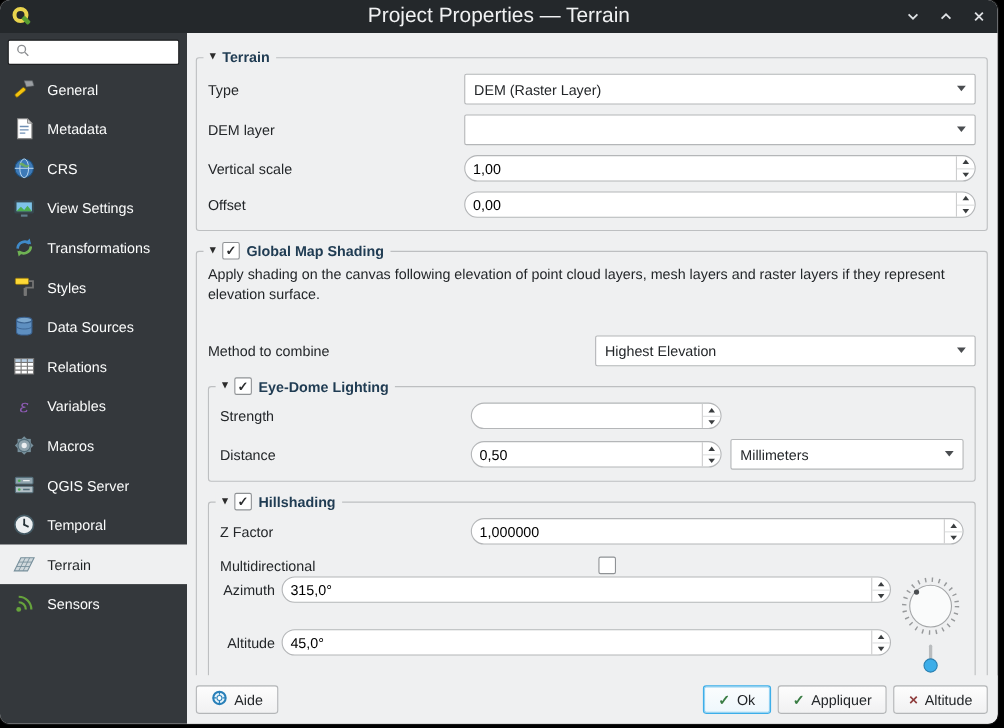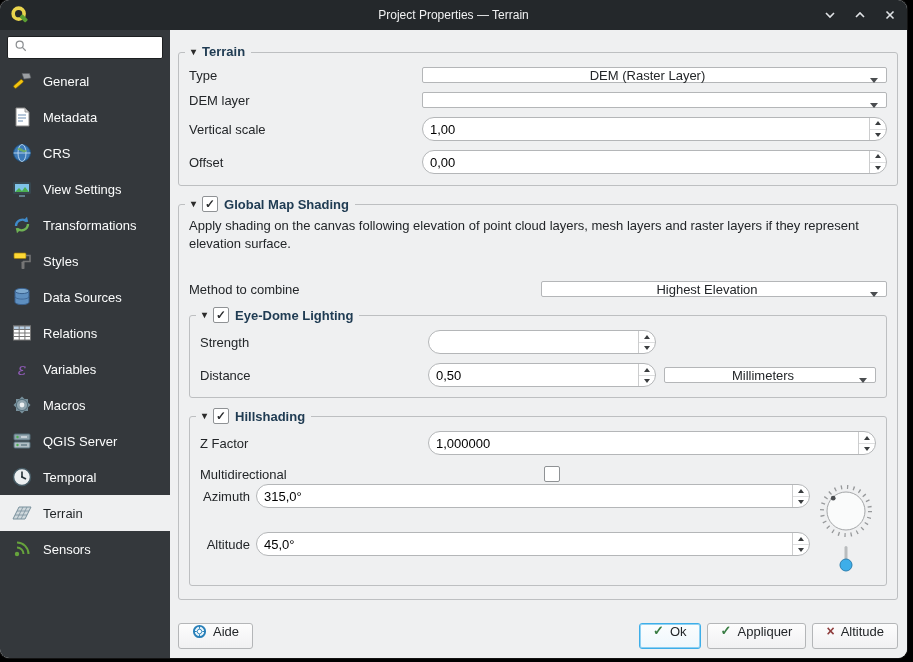--- a/index.html
+++ b/index.html
@@ -2,21 +2,21 @@
 <html><head>
 <meta charset="utf-8">
 <style>
   * { box-sizing: border-box; }
   html,body { margin:0; padding:0; width:913px; height:662px; background:#000; font-family:"Liberation Sans", sans-serif; }
   .window { position:absolute; left:0; top:0; width:907px; height:658px; background:#eff0f1; border-radius:9px; overflow:hidden; box-shadow:0 0 0 1px #141414; font-size:13px; color:#232629; }
 
   
   .titlebar { position:absolute; left:0; top:0; right:0; height:30px; background:#24282b; display:flex; align-items:center; padding:0 10px; }
   .tb-logo { width:20px; height:20px; display:flex; align-items:center; }
-  .tb-title { position:absolute; left:50%; transform:translateX(-50%); color:#f0f1f2; font-size:12px; white-space:nowrap; }
+  .tb-title { position:absolute; left:50%; transform:translateX(-50%); color:#f0f1f2; font-size:19px; white-space:nowrap; }
   .tb-controls { margin-left:auto; display:flex; align-items:center; gap:16px; }
   .tb-btn { width:14px; height:14px; display:flex; align-items:center; justify-content:center; }
 
   
   .sidebar { position:absolute; left:0; top:30px; width:170px; bottom:0; background:#34383c; }
   .search { position:absolute; left:7px; top:6px; width:156px; height:23px; background:#fff; border:1px solid #1d1f21; border-radius:2px; display:flex; align-items:center; gap:5px; padding:0 6px; }
   .search input { border:none; outline:none; flex:1; min-width:0; font:13px "Liberation Sans",sans-serif; background:transparent; }
   .nav { position:absolute; top:33px; left:0; right:0; }
   .nav-item { height:36px; display:flex; align-items:center; gap:10px; padding-left:11px; color:#fbfcfc; }
   .nav-item.selected { background:#eff0f1; color:#1e2225; }
@@ -36,21 +36,21 @@
   .frow.first { margin-top:4px; }
   .flabel { flex:none; }
   .lw-terrain { width:233px; }
   .lw-eye { width:228px; }
   .lw-method { width:352px; }
   .lw-multi { width:344px; }
 
   .gdesc { margin:2px 0 0; max-width:695px; line-height:1.4; }
 
   
-  .combo { height:16px; background:#fff; border:1px solid #b4b6b8; border-radius:2px; display:flex; align-items:center; padding:0 22px 0 8px; position:relative; flex:1; min-width:0;justify-content:center; }
+  .combo { height:28px; background:#fff; border:1px solid #b4b6b8; border-radius:2px; display:flex; align-items:center; padding:0 22px 0 8px; position:relative; flex:1; min-width:0; }
   .combo-arrow { position:absolute; right:8px; top:10px; width:0; height:0; border-left:4px solid transparent; border-right:4px solid transparent; border-top:5px solid #4a4d50; }
   .combo-text { white-space:nowrap; overflow:hidden; }
 
   .spin { height:24px; background:#fff; border:1px solid #b4b6b8; border-radius:12px; display:flex; align-items:center; position:relative; padding:0 20px 0 2px; flex:1; min-width:0; }
   .spin input { border:none; outline:none; width:100%; min-width:0; font:13px "Liberation Sans",sans-serif; background:transparent; padding:0 0 0 5px; }
   .spin-btns { position:absolute; right:0; top:0; bottom:0; width:17px; border-left:1px solid #cccdce; display:flex; flex-direction:column; }
   .spin-up, .spin-down { flex:1; display:flex; align-items:center; justify-content:center; }
   .spin-up { border-bottom:1px solid #dddedf; }
   .tri-up { width:0; height:0; border-left:3.5px solid transparent; border-right:3.5px solid transparent; border-bottom:4.5px solid #3a3d3f; }
   .tri-down { width:0; height:0; border-left:3.5px solid transparent; border-right:3.5px solid transparent; border-top:4.5px solid #3a3d3f; }
@@ -63,21 +63,21 @@
   .azalt { display:flex; margin-top:0; }
   .az-left { flex:1; display:flex; flex-direction:column; }
   .az-row { display:flex; align-items:center; }
   .az-row + .az-row { margin-top:24px; }
   .az-label { width:50px; text-align:right; margin-right:6px; flex:none; }
   .az-right { width:60px; margin-left:6px; display:flex; flex-direction:column; align-items:center; gap:3px; }
 
   
   .footer { position:absolute; left:170px; right:0; bottom:0; height:44px; background:#eff0f1; display:flex; align-items:center; gap:6px; padding:0 9px 0 8px; }
   .spacer { flex:1; }
-  .btn { height:26px; display:inline-flex; gap:6px; padding:0 13px; background:linear-gradient(#fdfdfd,#f1f1f2); border:1px solid #b4b6b8; border-radius:3px; font:13px "Liberation Sans",sans-serif; color:#232629; }
+  .btn { height:26px; display:inline-flex; align-items:center; gap:6px; padding:0 13px; background:linear-gradient(#fdfdfd,#f1f1f2); border:1px solid #b4b6b8; border-radius:3px; font:13px "Liberation Sans",sans-serif; color:#232629; }
   .btn.ok { border-color:#3daee9; box-shadow:inset 0 0 0 1px rgba(61,174,233,.55); background:linear-gradient(#fbfdfe,#eef7fc); }
   .btn-check { color:#3a7d44; font-weight:bold; font-size:13px; line-height:1; }
   .btn-cross { color:#8f3d3d; font-weight:bold; font-size:14px; line-height:1; }
 </style>
 </head>
 <body>
 
 <div class="window">
 
   <div class="titlebar">

